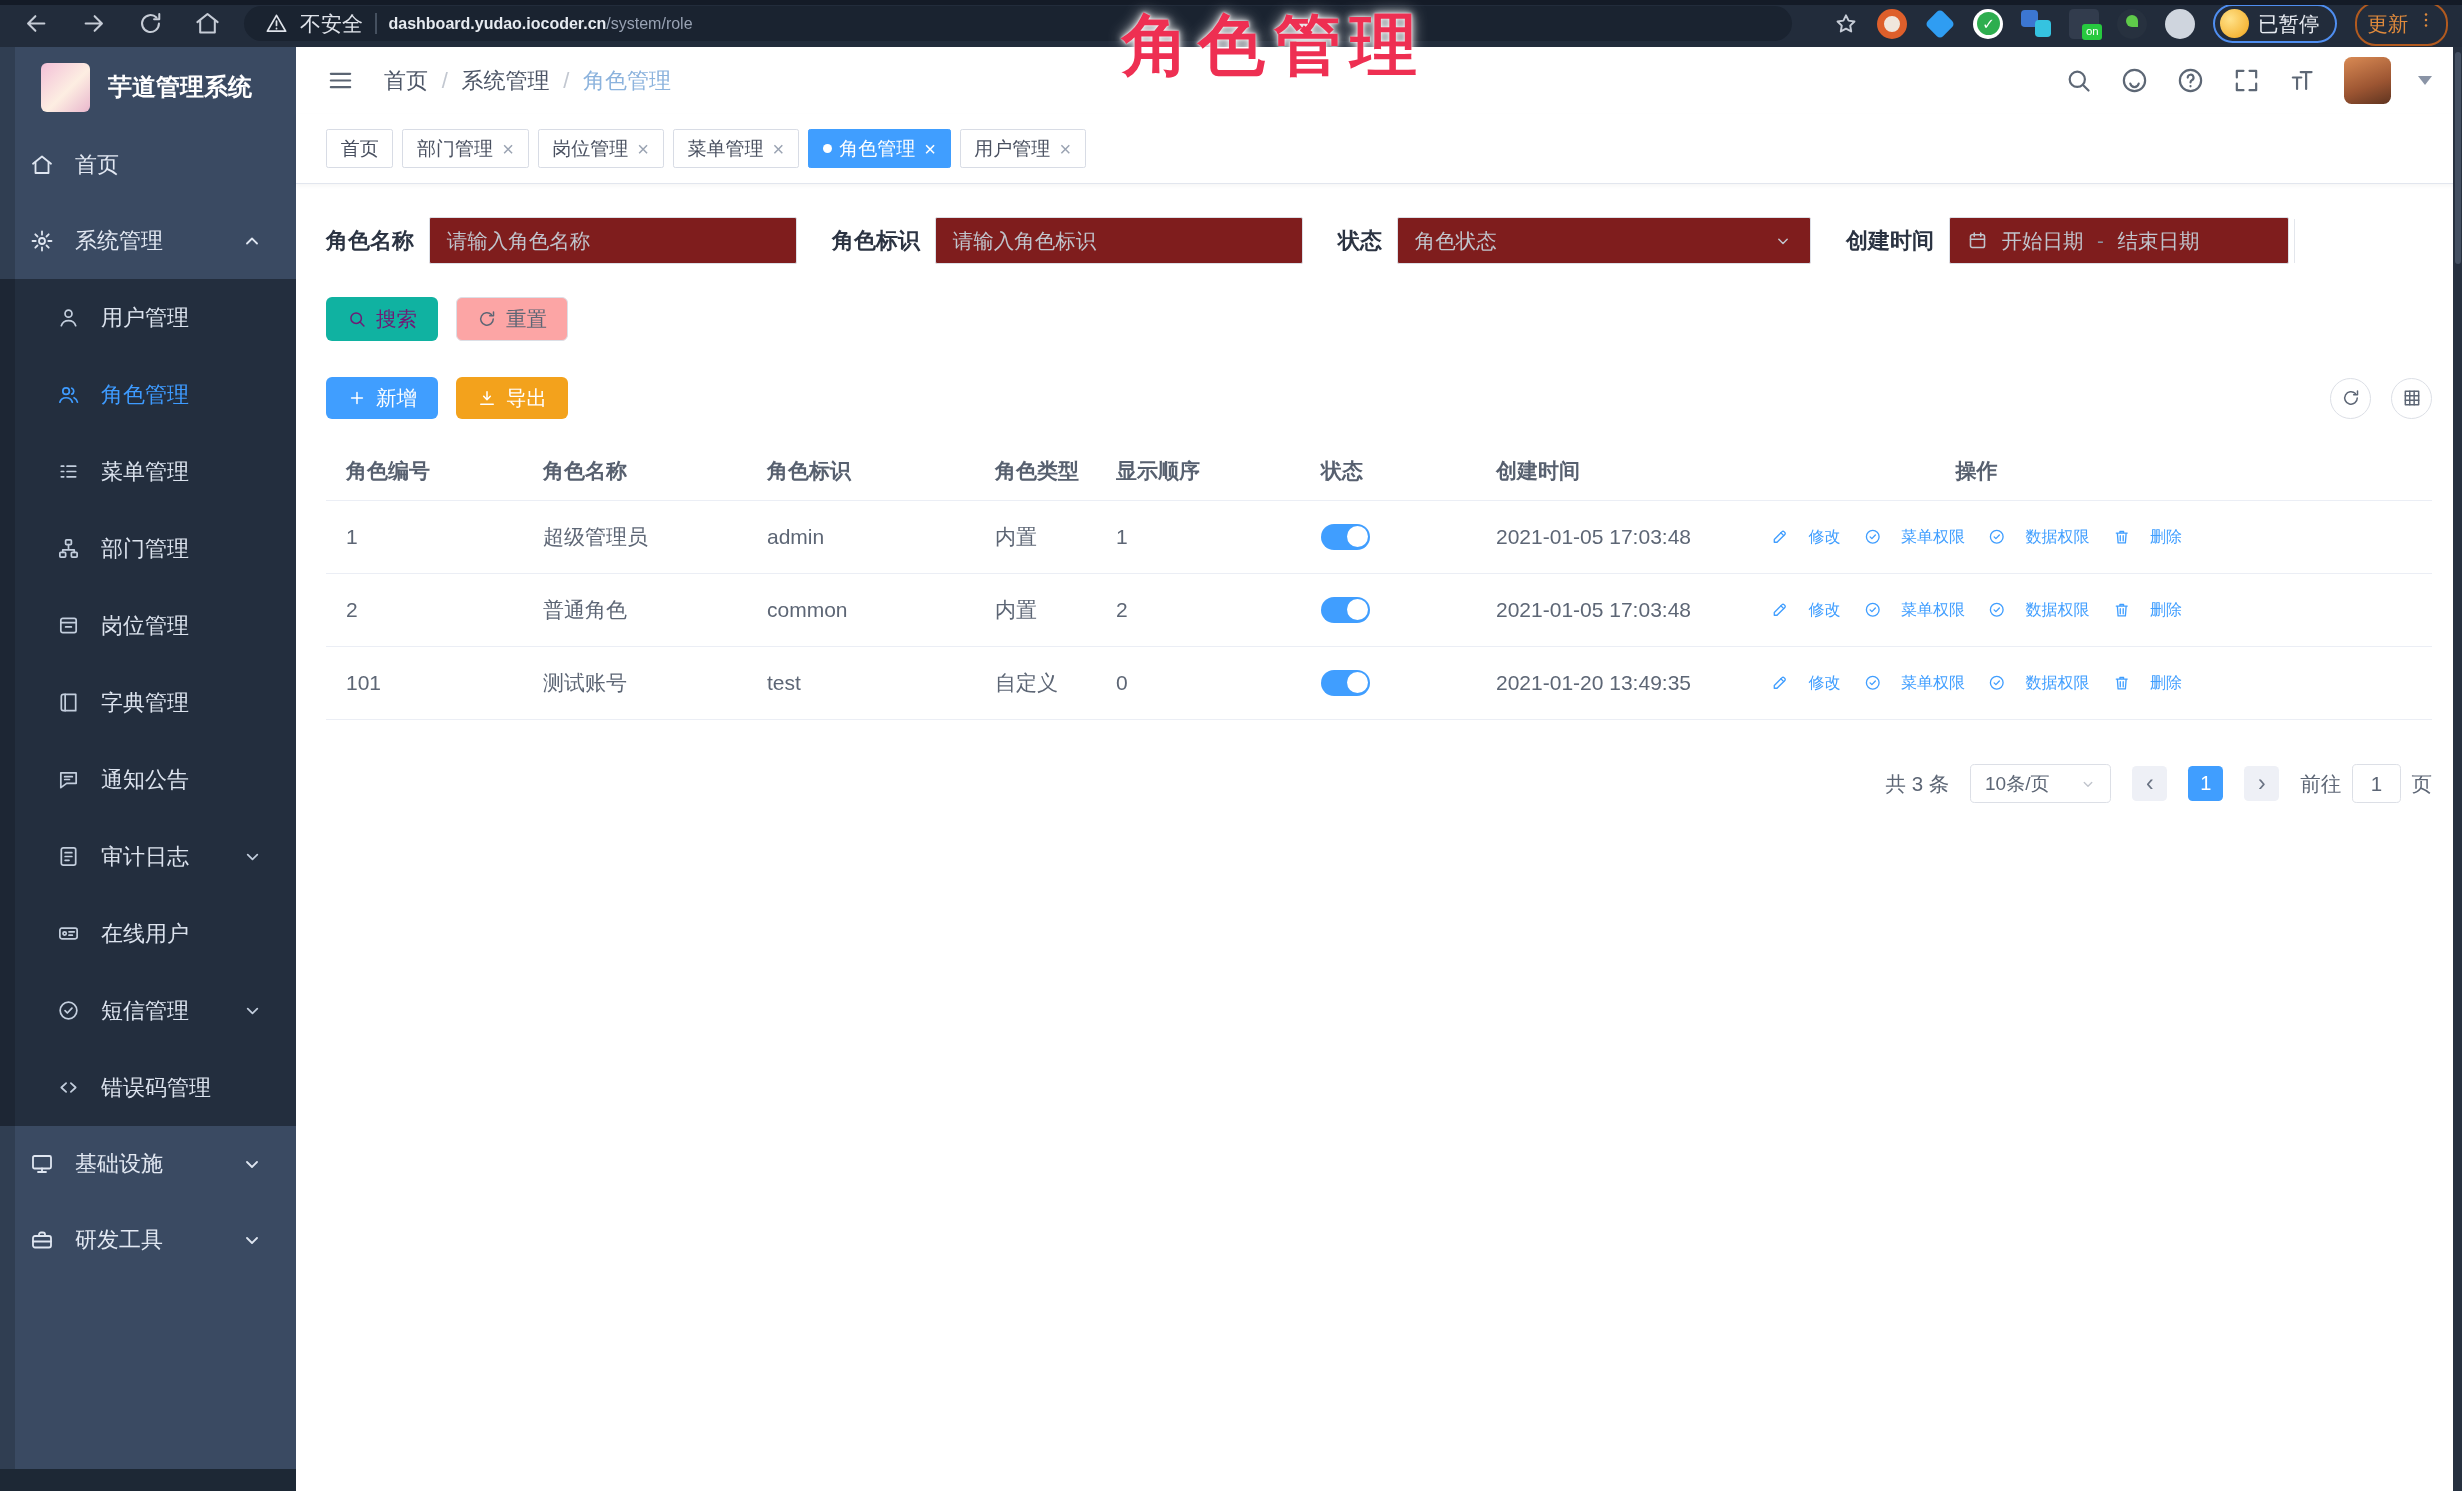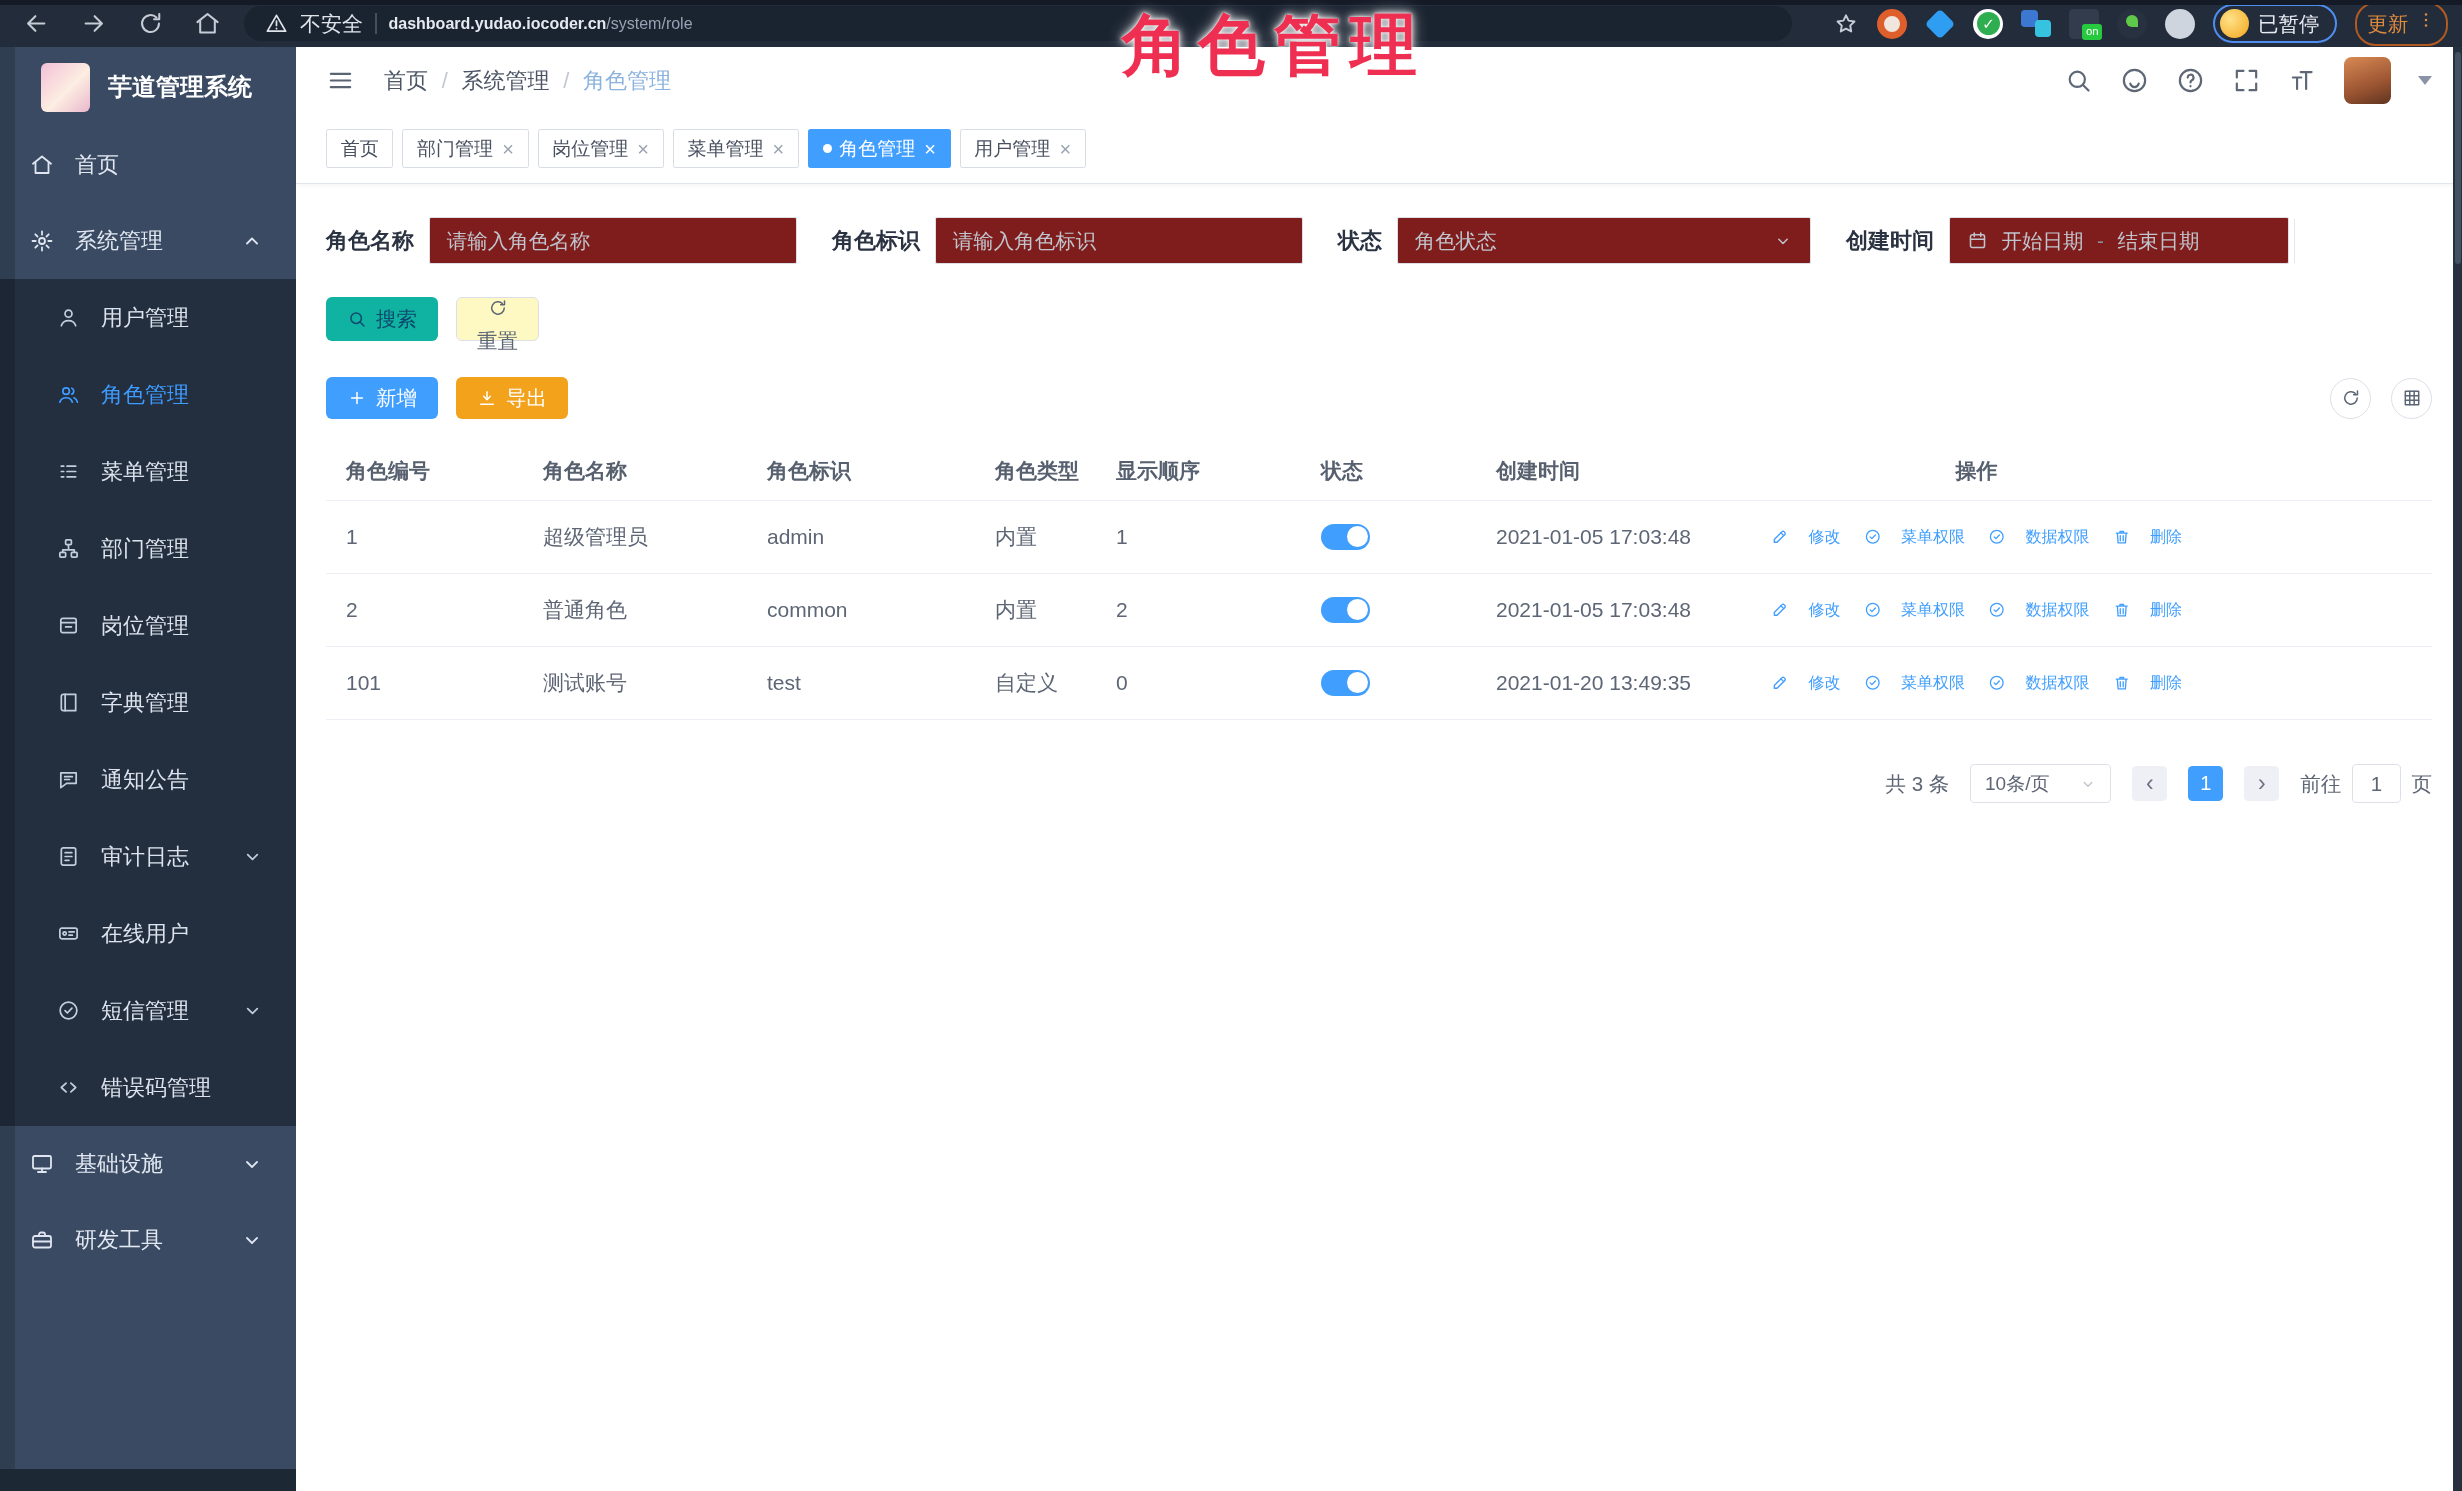--- a/index.html
+++ b/index.html
@@ -95,22 +95,22 @@
   .f-select .icon { font-size:20px; color:#c0c4cc; }
   .f-date { width:340px; gap:13.7px; cursor:pointer; }
   .f-date .icon { font-size:21px; color:#c0c4cc; }
   .f-date .sep { color:#8a919d; }
   .form-divider { width:1.5px; height:44px; background:#e3e6ec; margin-left:4.6px; }
 
   .btn-row { margin-top:33px; display:flex; gap:18px; align-items:center; }
   .action-row { margin-top:36px; display:flex; gap:18px; align-items:center; }
   .btn { height:44px; display:inline-flex; align-items:center; gap:9px; padding:0 20px; border-radius:6px; border:1.5px solid transparent; font-size:20.5px; cursor:pointer; white-space:nowrap; }
   .btn .icon { font-size:20px; }
-  .btn-search { background:#10b2a1; color:#0c4a6e;padding-left:20px; }
-  .btn-reset { background:#fef9c3; border-color:#dcdfe6; color:#5d6675;flex-direction:column; }
+  .btn-search { background:#10b2a1; color:#701a75;padding-left:20px; }
+  .btn-reset { background:#fca5a5; border-color:#dcdfe6; color:#5d6675; }
   .btn-add { background:#409eff; color:#fff; height:42px; }
   .btn-export { background:#f3a21c; color:#fff; height:42px; }
   .right-tools { margin-left:auto; display:flex; gap:20px; }
   .circle-btn { width:41px; height:41px; border-radius:50%; border:1.5px solid #dcdfe6; background:#fff; color:#5d6675; display:flex; align-items:center; justify-content:center; font-size:20px; cursor:pointer; }
 
   
   .table { margin-top:23px; }
   .tr { display:grid; grid-template-columns:197px 224px 228px 121px 205px 175px 288px 425px 1fr; align-items:center; border-bottom:1.5px solid #ebeef5; }
   .tr.head { height:59px; }
   .tr.row { height:73px; }

